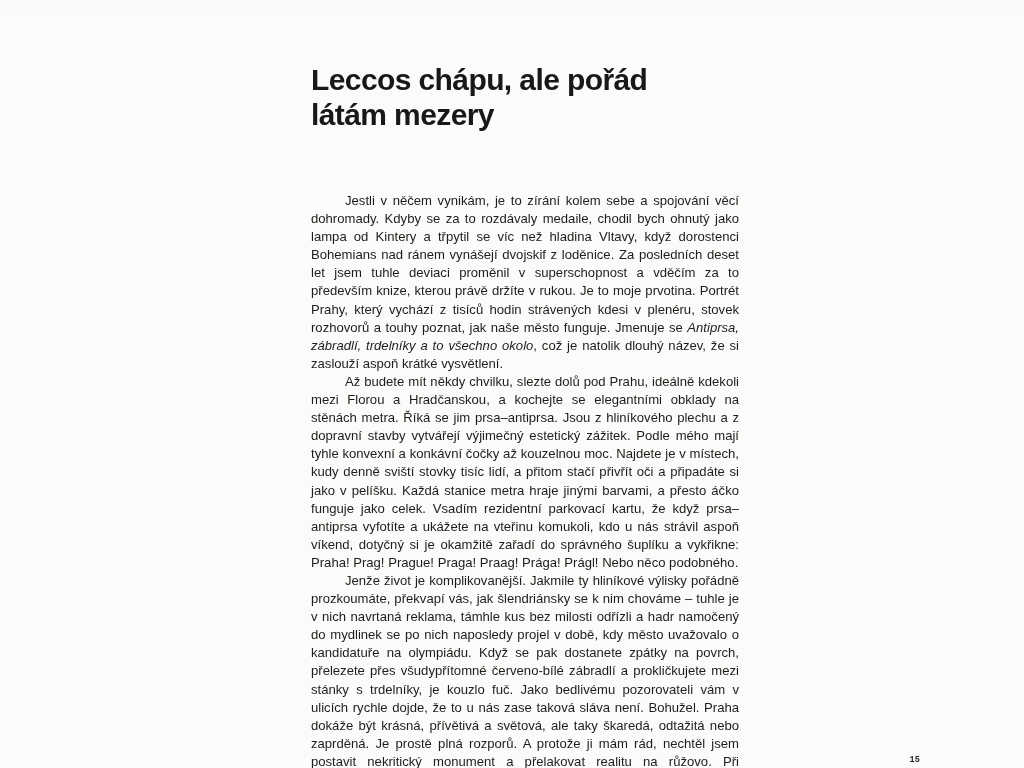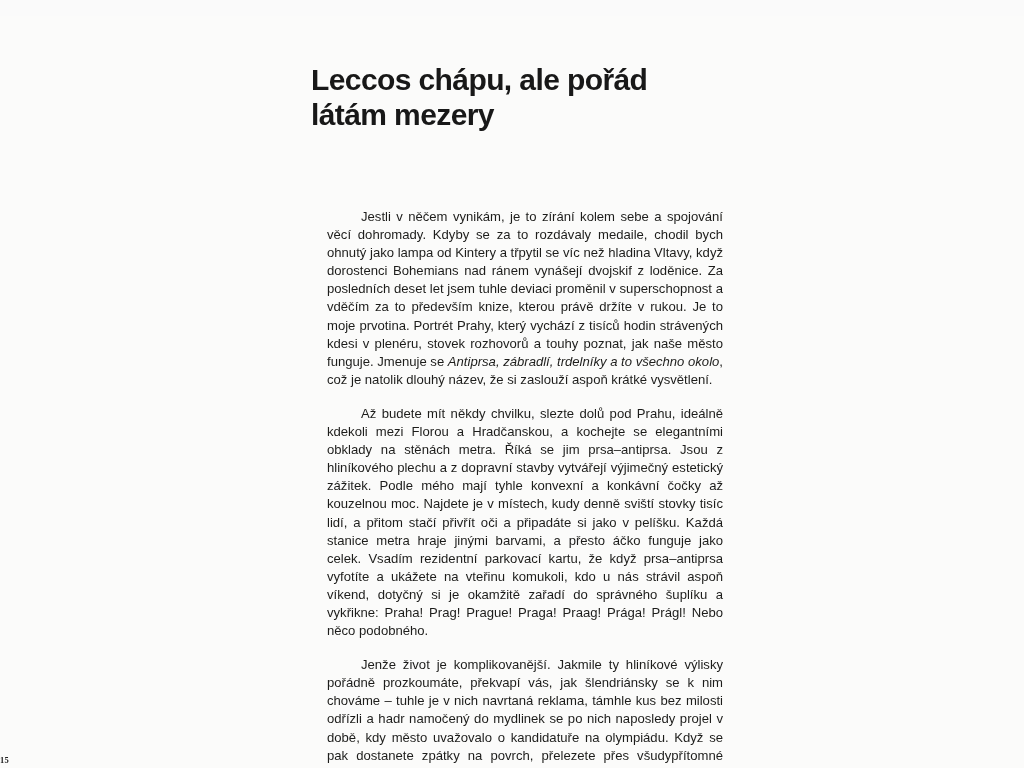--- a/index.html
+++ b/index.html
@@ -50,21 +50,21 @@
 
   
   #body-column {
     position: absolute;
     left: 311px;
     top: 176px;
     width: 428px;
   }
 
   .para {
-    margin: 16px;
+    margin: 0;
     font-family: "Liberation Sans", sans-serif;
     font-size: 13.1px;
     line-height: 18.1px;
     color: #1d1d1b;
     text-align: justify;
     text-justify: inter-word;
     text-indent: 34px;
     hyphens: none;
     -webkit-hyphens: none;
   }
@@ -77,22 +77,22 @@
   .para .italic {
     font-style: italic;
   }
 
   
   #page-number {
     position: absolute;
     left: 0;
     top: 739px;
     width: 920px;
-    text-align: left;
-    font-family: Liberation Serif, serif;
+    text-align: right;
+    font-family: Liberation Mono, monospace;
     font-weight: bold;
     font-size: 8.5px;
     letter-spacing: 0.2px;
     color: #222222;
   }
 </style>
 </head>
 <body>
 
 <div id="page">

